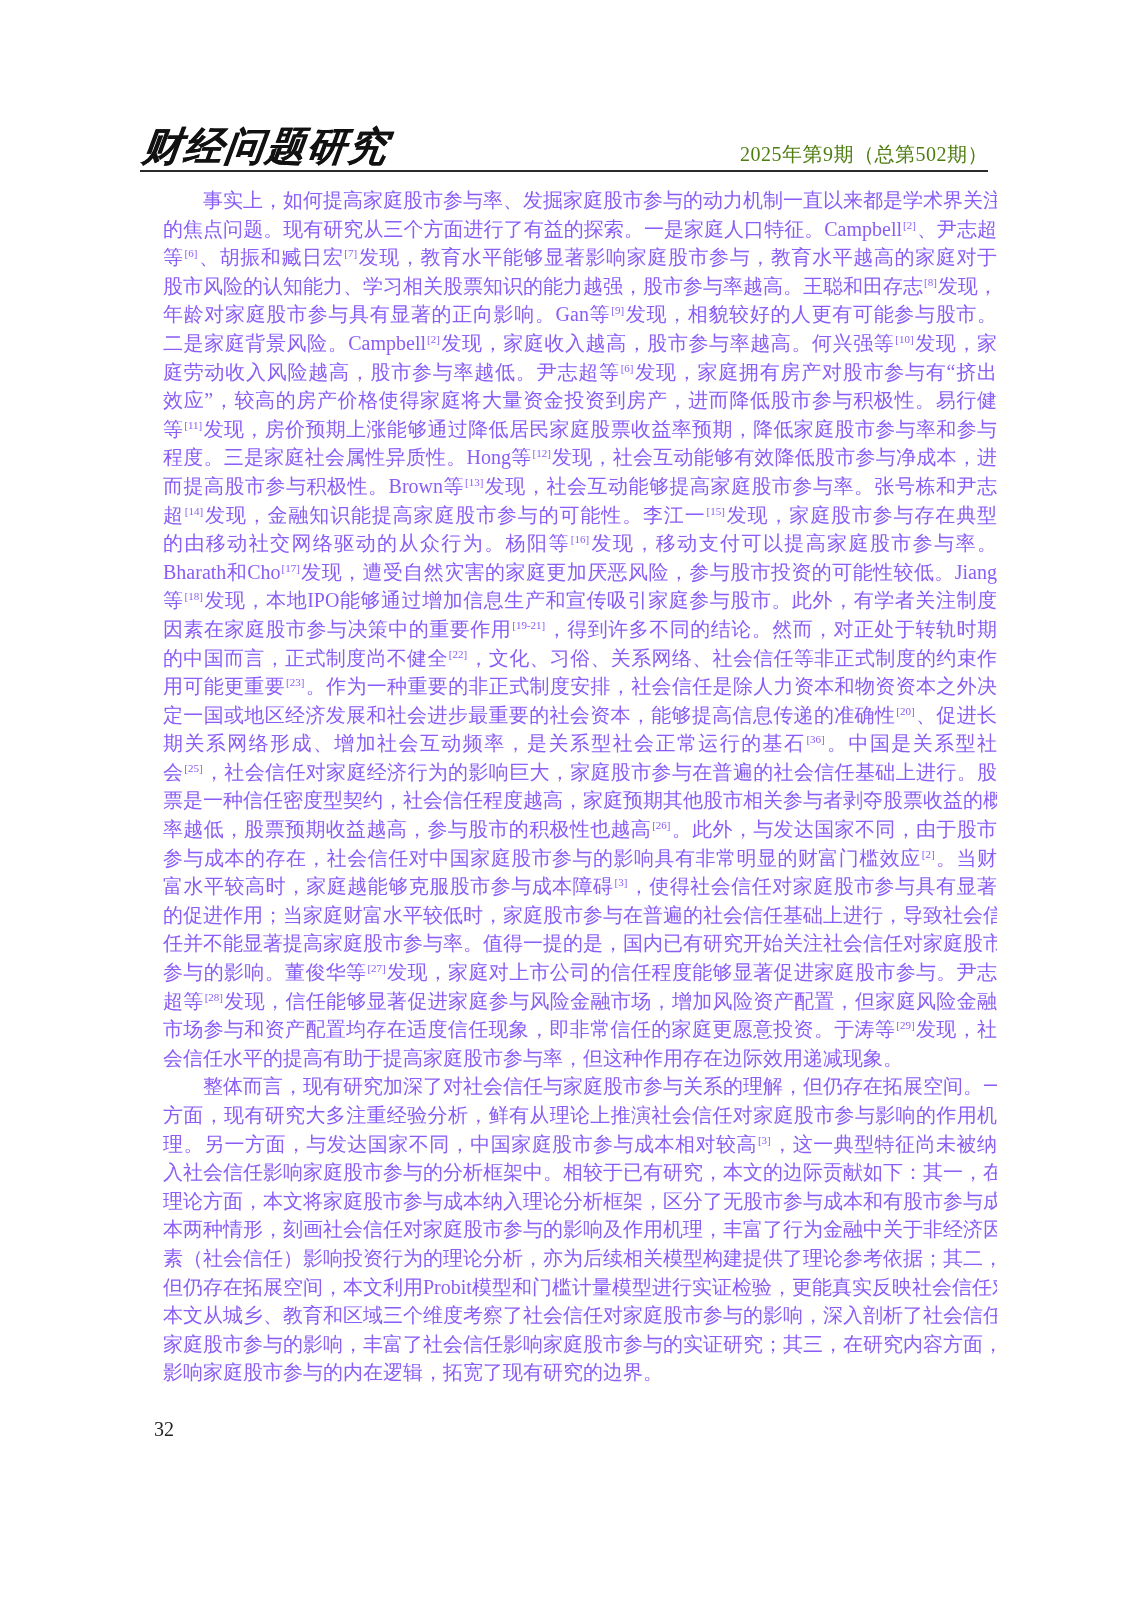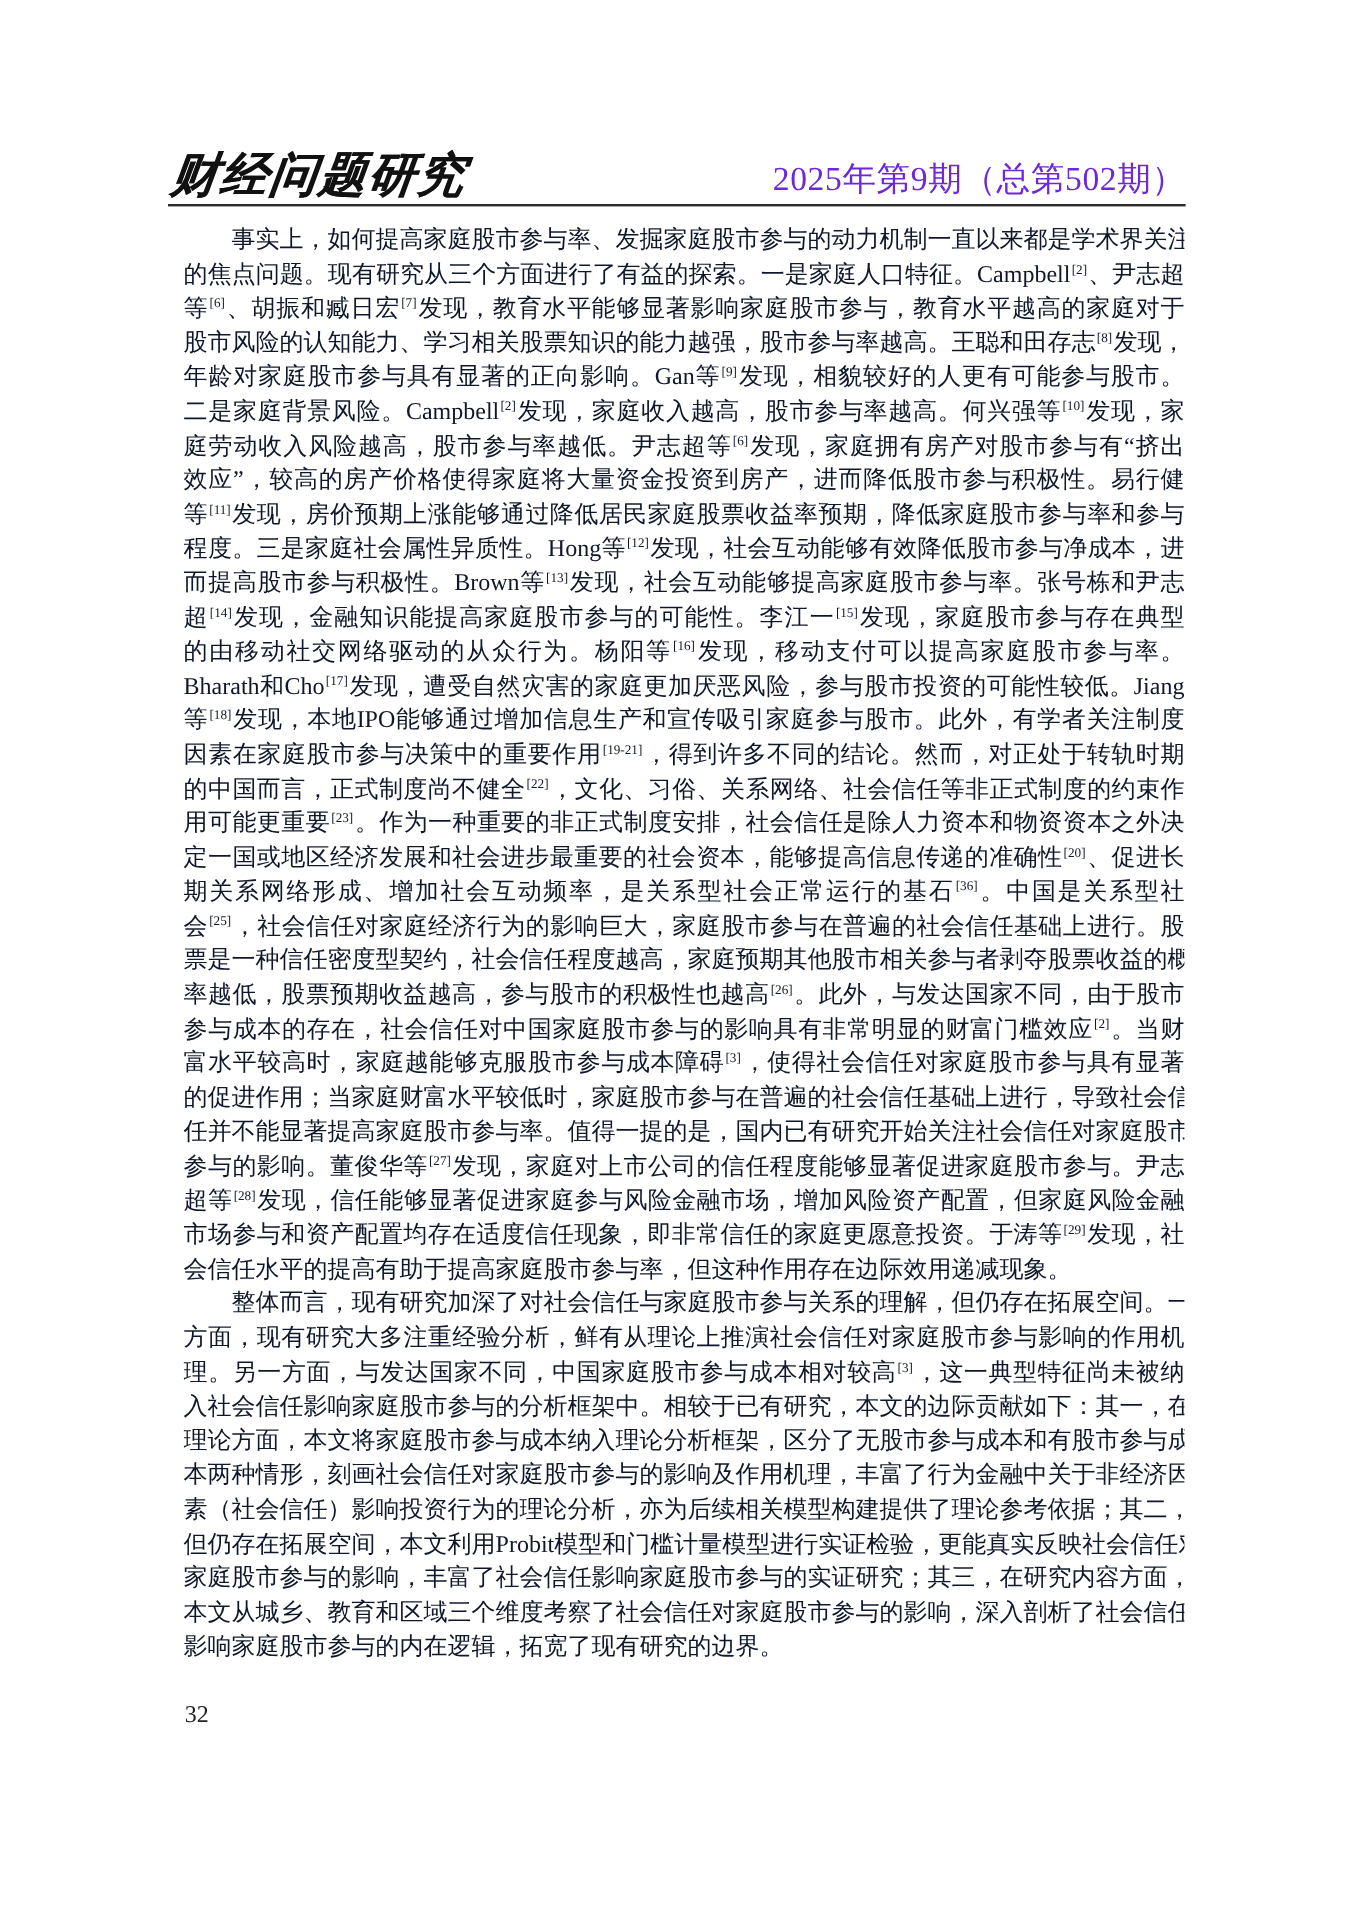--- a/index.html
+++ b/index.html
@@ -21,33 +21,33 @@
   .logo {
     font-size:39px; font-weight:900; font-style:italic;
     letter-spacing:2px; line-height:1;
     transform:skewX(-7deg) scaleY(1.02);
     transform-origin:left bottom;
     padding-bottom:4px;
     color:#111;
     text-shadow:0.6px 0 #111;
   }
   .issue {
-    font-size:28px; line-height:1; padding-bottom:6px;
-    letter-spacing:0.5px; color:#6d28d9;
+    font-size:20px; line-height:1; padding-bottom:6px;
+    letter-spacing:0.5px; color:#4d7c0f;
     white-space:nowrap;
   }
   .header-divider {
     position:absolute; left:140px; top:170px; width:848px; height:0;
     border-top:2px solid #2b2b2b;
   }
 
   
   .article {
-    position:absolute; left:153px; top:186px; width:834px;
-    font-size:20px; color:#0f172a;
+    position:absolute; left:163px; top:186px; width:834px;
+    font-size:20px; color:#8b5cf6;
   }
   .para { margin:0; }
   .line {
     height:28.6px; line-height:28.6px;
     text-align:justify; text-align-last:justify;
     text-justify:inter-ideograph;
     white-space:nowrap; overflow:hidden;
   }
   .para .line:first-child { text-indent:2em; }
   .para .line:last-child  { text-align-last:left; }
@@ -111,21 +111,21 @@
       </div>
       <div class="para">
         <div class="line">整体而言，现有研究加深了对社会信任与家庭股市参与关系的理解，但仍存在拓展空间。一</div>
         <div class="line">方面，现有研究大多注重经验分析，鲜有从理论上推演社会信任对家庭股市参与影响的作用机</div>
         <div class="line">理。另一方面，与发达国家不同，中国家庭股市参与成本相对较高<sup class="cite">[3]</sup>，这一典型特征尚未被纳</div>
         <div class="line">入社会信任影响家庭股市参与的分析框架中。相较于已有研究，本文的边际贡献如下：其一，在</div>
         <div class="line">理论方面，本文将家庭股市参与成本纳入理论分析框架，区分了无股市参与成本和有股市参与成</div>
         <div class="line">本两种情形，刻画社会信任对家庭股市参与的影响及作用机理，丰富了行为金融中关于非经济因</div>
         <div class="line">素（社会信任）影响投资行为的理论分析，亦为后续相关模型构建提供了理论参考依据；其二，</div>
         <div class="line">但仍存在拓展空间，本文利用Probit模型和门槛计量模型进行实证检验，更能真实反映社会信任对</div>
+        <div class="line">本文从城乡、教育和区域三个维度考察了社会信任对家庭股市参与的影响，深入剖析了社会信任</div>
         <div class="line">家庭股市参与的影响，丰富了社会信任影响家庭股市参与的实证研究；其三，在研究内容方面，</div>
-        <div class="line">本文从城乡、教育和区域三个维度考察了社会信任对家庭股市参与的影响，深入剖析了社会信任</div>
         <div class="line">影响家庭股市参与的内在逻辑，拓宽了现有研究的边界。</div>
       </div>
     </div>
 
   <div class="page-number">32</div>
 
 </div>
 
 </body></html>

